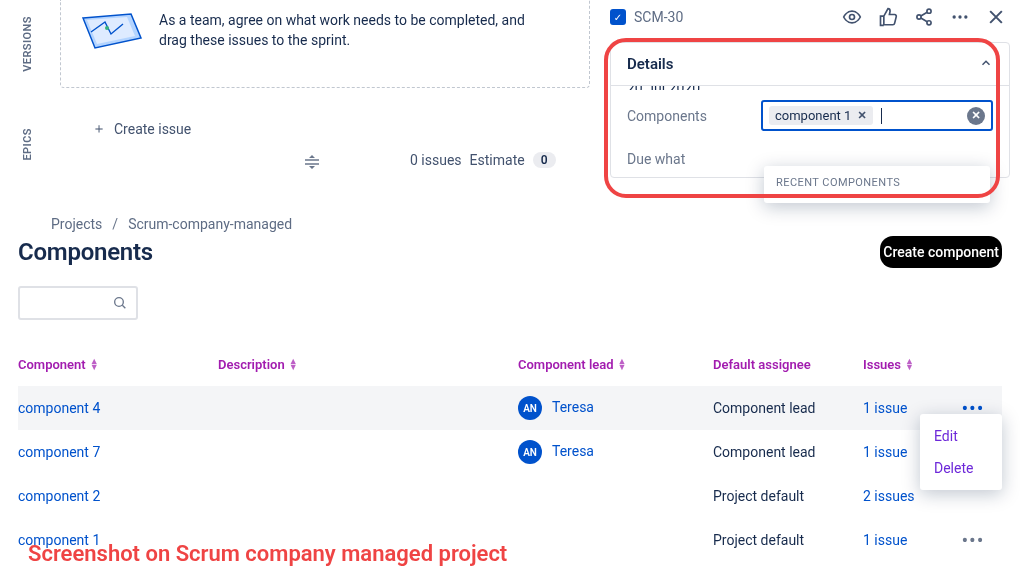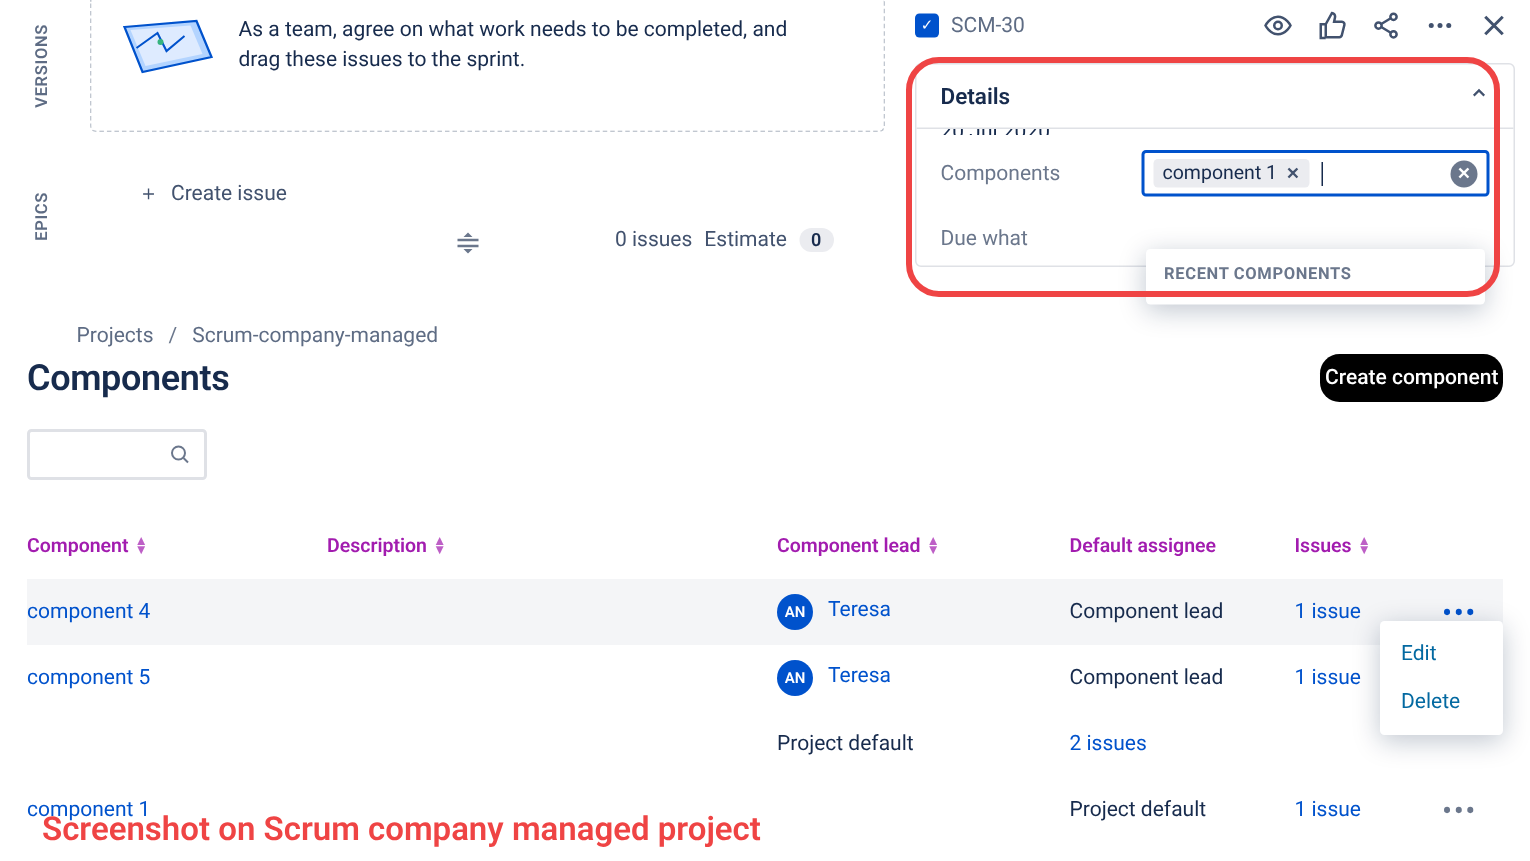--- a/index.html
+++ b/index.html
@@ -36,42 +36,42 @@
   .chev { color:#42526e; }
   .field-row { display:flex; align-items:center; padding:10px 16px; gap:14px; }
   .field-label { width:120px; color:#6b778c; font-size:14px; }
   .field-val { flex:1; color:#172b4d; font-size:14px; }
   .comp-input-wrap { flex:1; border:2px solid #0052cc; border-radius:3px; background:#fff; padding:4px 30px 4px 6px; display:flex; align-items:center; gap:6px; position:relative; }
   .tag { background:#ebecf0; border-radius:3px; padding:2px 6px; font-size:13px; color:#172b4d; display:flex; align-items:center; gap:6px; }
   .tag .x { font-weight:700; color:#42526e; font-size:11px; }
   .cursor-bar { width:1px; height:16px; background:#172b4d; margin-left:2px; }
   .clear-x { position:absolute; right:6px; top:50%; transform:translateY(-50%); width:18px; height:18px; border-radius:50%; background:#6b778c; color:#fff; display:flex; align-items:center; justify-content:center; font-size:11px; font-weight:700; }
   .dropdown { position:absolute; left:764px; top:166px; width:226px; background:#fff; border-radius:3px; box-shadow:0 4px 18px rgba(9,30,66,.25); padding:10px 12px 14px; z-index:20; }
-  .dropdown-header { font-size:11px; color:#6b778c; letter-spacing:.04em; font-weight:700; }
+  .dropdown-header { font-size:11px; color:#6b778c; letter-spacing:.04em; font-weight:400; }
 
   
   .page { position:absolute; left:18px; right:18px; top:216px; }
   .breadcrumb { display:flex; gap:10px; align-items:center; color:#5e6c84; font-size:14px; margin-bottom:4px; }
   .breadcrumb a { color:#5e6c84;margin-left:33px; }
   .breadcrumb .sep { color:#6b778c; }
   .page-head { display:flex; align-items:center; justify-content:space-between; margin-top:2px; }
   h1.page-title { font-size:24px; font-weight:600; color:#172b4d; letter-spacing:-.01em; }
   .primary-btn { background:#000000; color:#fff; border:none; border-radius:13px; padding:8px 3px; font-size:14px; font-weight:500; }
   .search-box { margin-top:18px; width:120px; height:34px; border:2px solid #dfe1e6; border-radius:3px; display:flex; align-items:center; justify-content:flex-end; padding:0 8px; color:#6b778c; }
   .table { margin-top:22px; width:100%; }
   .th-row, .td-row { display:grid; grid-template-columns: 200px 300px 195px 150px 90px 40px; align-items:center; height:44px; }
   .th { color:#a21caf; font-size:13px; font-weight:600; display:flex; align-items:center; gap:4px; }
   .sort { font-size:9px; opacity:.7; display:inline-block; line-height:.7; }
   .td-row .link { color:#0052cc; }
   .td-row.sel { background:#f4f5f7; }
   .avatar { width:24px; height:24px; border-radius:50%; background:#0052cc; color:#fff; font-size:10px; font-weight:600; display:inline-flex; align-items:center; justify-content:center; margin-right:10px; }
   .issues-link { color:#0052cc; }
   .kebab { color:#6b778c; font-size:20px; letter-spacing:1px; text-align:center; }
   .row-menu { position:absolute; right:18px; top:414px; width:82px; background:#fff; border-radius:3px; box-shadow:0 4px 18px rgba(9,30,66,.25); padding:6px 0; z-index:15; }
-  .row-menu-item { padding:8px 14px; font-size:14px; color:#0369a1; }
+  .row-menu-item { padding:8px 14px; font-size:14px; color:#6d28d9; }
 
   .caption { position:absolute; left:28px; bottom:8px; color:#ef4444; font-size:22px; font-weight:600; }
 </style>
 </head>
 <body>
 
 <div class="top-zone">
   <div class="side-tabs">
     <div class="side-tab">VERSIONS</div>
     <div class="side-tab">EPICS</div>
@@ -232,29 +232,30 @@
     <div class="td-row sel">
       <div class="link">component 4</div>
       <div></div>
       <div><span class="avatar">AN</span><span class="link">Teresa</span></div>
       <div>Component lead</div>
       <div class="issues-link">1 issue</div>
       <div class="kebab" style="color:#0052cc">•••</div>
     </div>
 
     <div class="td-row">
-      <div class="link">component 5</div>
+      <div class="link">component 7</div>
       <div></div>
       <div><span class="avatar">AN</span><span class="link">Teresa</span></div>
       <div>Component lead</div>
       <div class="issues-link">1 issue</div>
       <div></div>
     </div>
 
     <div class="td-row">
+      <div class="link">component 2</div>
       <div></div>
       <div></div>
       <div>Project default</div>
       <div class="issues-link">2 issues</div>
       <div></div>
     </div>
 
     <div class="td-row">
       <div class="link">component 1</div>
       <div></div>

